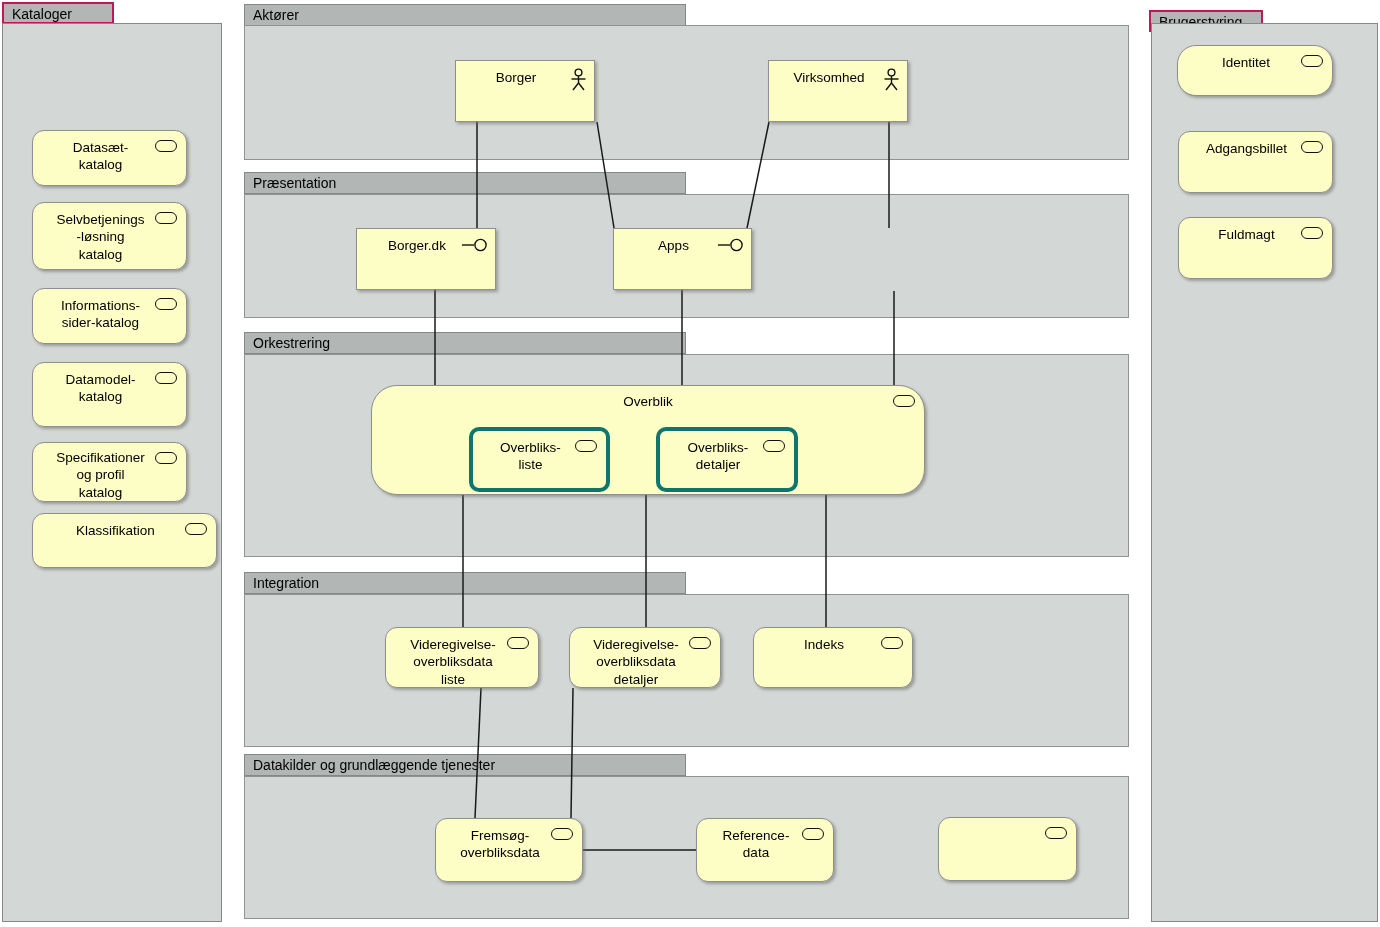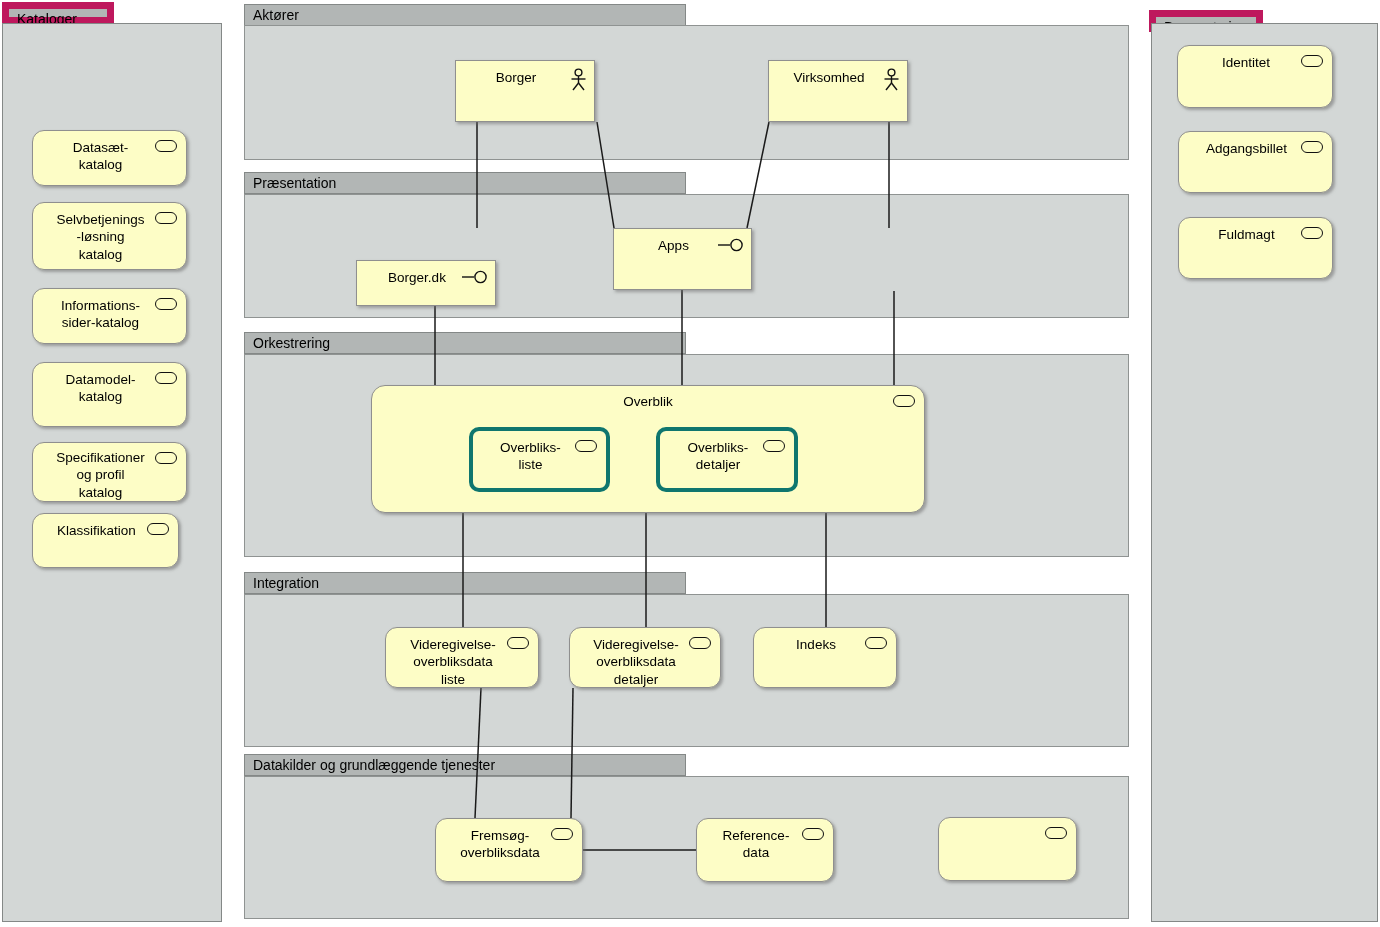--- a/index.html
+++ b/index.html
@@ -1,19 +1,19 @@
 <!DOCTYPE html>
 <html><head>
 <meta charset="utf-8">
 <style>
   html,body{margin:0;padding:0;background:#ffffff;font-family:"Liberation Sans","DejaVu Sans",sans-serif;}
   #canvas{position:relative;width:1380px;height:927px;background:#ffffff;overflow:hidden;}
 
   
-  .group-tab{position:absolute;background:#b2b6b5;border:7px solid #be185d;
+  .group-tab{position:absolute;background:#b2b6b5;border:2px solid #be185d;
     font-size:14px;color:#000;padding:2px 8px 0 8px;box-sizing:border-box;}
   .group-body{position:absolute;background:#d3d7d6;border:1px solid #848887;box-sizing:border-box;}
   #kataloger-tab{left:2px;top:2px;width:112px;height:22px;}
   #kataloger-body{left:2px;top:23px;width:220px;height:899px;}
   #brugerstyring-tab{left:1149px;top:2px;width:114px;height:22px;margin-top:8px;}
   #brugerstyring-body{left:1151px;top:23px;width:227px;height:899px;}
 
   
   .band-header{position:absolute;left:244px;width:442px;height:22px;background:#b2b6b5;
     border:1px solid #848887;font-size:14px;color:#000;padding:2px 0 0 8px;box-sizing:border-box;}
@@ -37,46 +37,46 @@
     border:1.7px solid #111;border-radius:7px;background:transparent;}
   .node .iface-icon{position:absolute;top:9px;right:7px;}
   .node .actor-ic{position:absolute;top:7px;right:7px;}
 
   .inner{background:#fdfdc6;border:4px solid #0f766e;box-shadow:none;border-radius:10px;}
 
   
   #borger{left:455px;top:60px;width:140px;height:62px;}
   #virksomhed{left:768px;top:60px;width:140px;height:62px;}
   
-  #borgerdk{left:356px;top:228px;width:140px;height:46px;margin-top:32px;}
+  #borgerdk{left:356px;top:228px;width:140px;height:62px;}
   #apps{left:613px;top:228px;width:139px;height:62px;}
   #virkdk{left:867px;top:228px;width:141px;height:63px;}
   
-  #overblik{left:371px;top:385px;width:554px;height:128px;border-radius:14px;}
+  #overblik{left:371px;top:385px;width:554px;height:110px;border-radius:26px;}
   #overblik > .lbl{padding:7px 0 0 0;}
   #overbliksliste{left:469px;top:427px;width:141px;height:65px;z-index:3;}
   #overbliksdetaljer{left:656px;top:427px;width:142px;height:65px;z-index:3;}
   
   #videregivelseliste{left:385px;top:627px;width:154px;height:61px;}
   #videregivelsedetaljer{left:569px;top:627px;width:152px;height:61px;}
-  #indeks{left:753px;top:627px;width:144px;height:61px;}
+  #indeks{left:753px;top:627px;width:160px;height:61px;}
   
   #fremsoeg{left:427px;top:818px;width:148px;height:64px;margin-left:8px;}
   #referencedata{left:696px;top:818px;width:138px;height:64px;}
   #datakildelogning{left:938px;top:817px;width:139px;height:64px;}
   
   #lg0{left:32px;top:130px;width:155px;height:56px;}
   #lg1{left:32px;top:202px;width:155px;height:68px;}
   #lg2{left:32px;top:288px;width:155px;height:56px;}
   #lg3{left:32px;top:362px;width:155px;height:65px;}
   #lg4{left:32px;top:442px;width:155px;height:60px;}
-  #lg5{left:32px;top:513px;width:147px;height:55px;}
+  #lg5{left:32px;top:513px;width:185px;height:55px;}
   #lg4 .lbl{padding-top:6px;}
   
-  #rg0{left:1177px;top:45px;width:156px;height:63px;}
+  #rg0{left:1177px;top:45px;width:156px;height:51px;border-radius:19px;}
   #rg1{left:1178px;top:131px;width:155px;height:62px;}
   #rg2{left:1178px;top:217px;width:155px;height:62px;}
 </style>
 </head>
 <body>
 
 <div id="canvas">
 
   <div class="group-tab" id="kataloger-tab">Kataloger</div>
   <div class="group-body" id="kataloger-body"></div>

